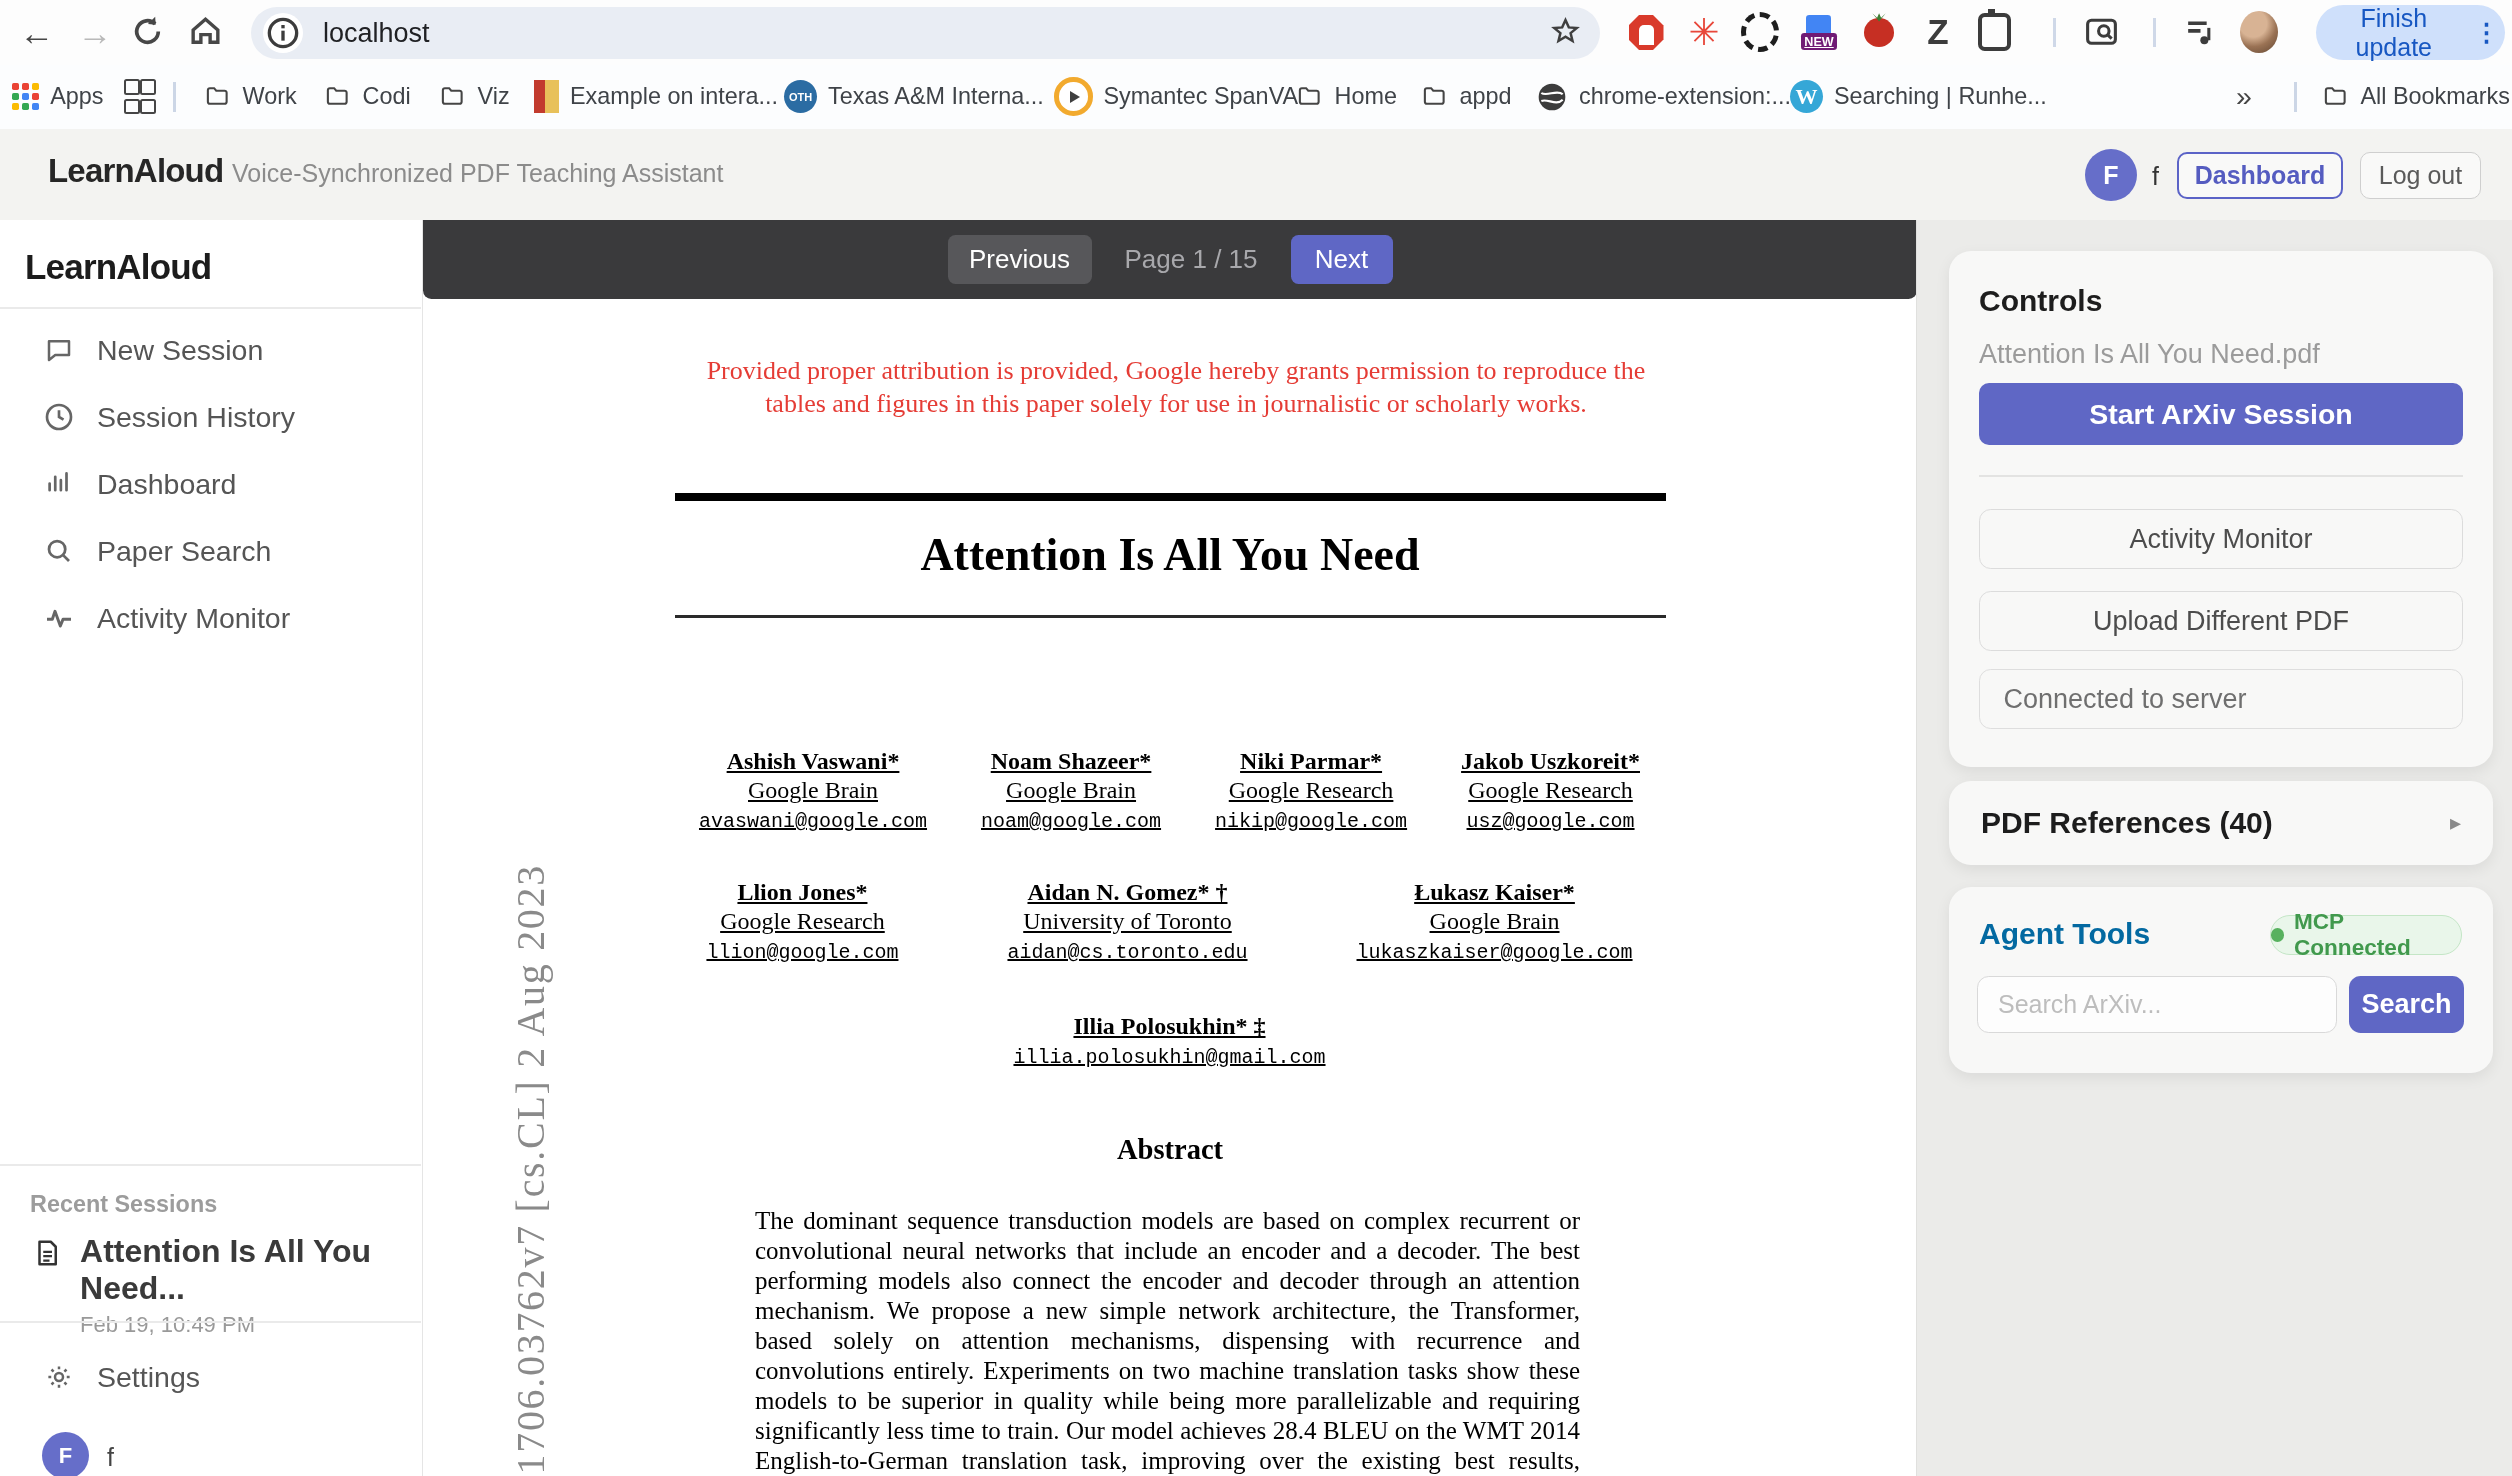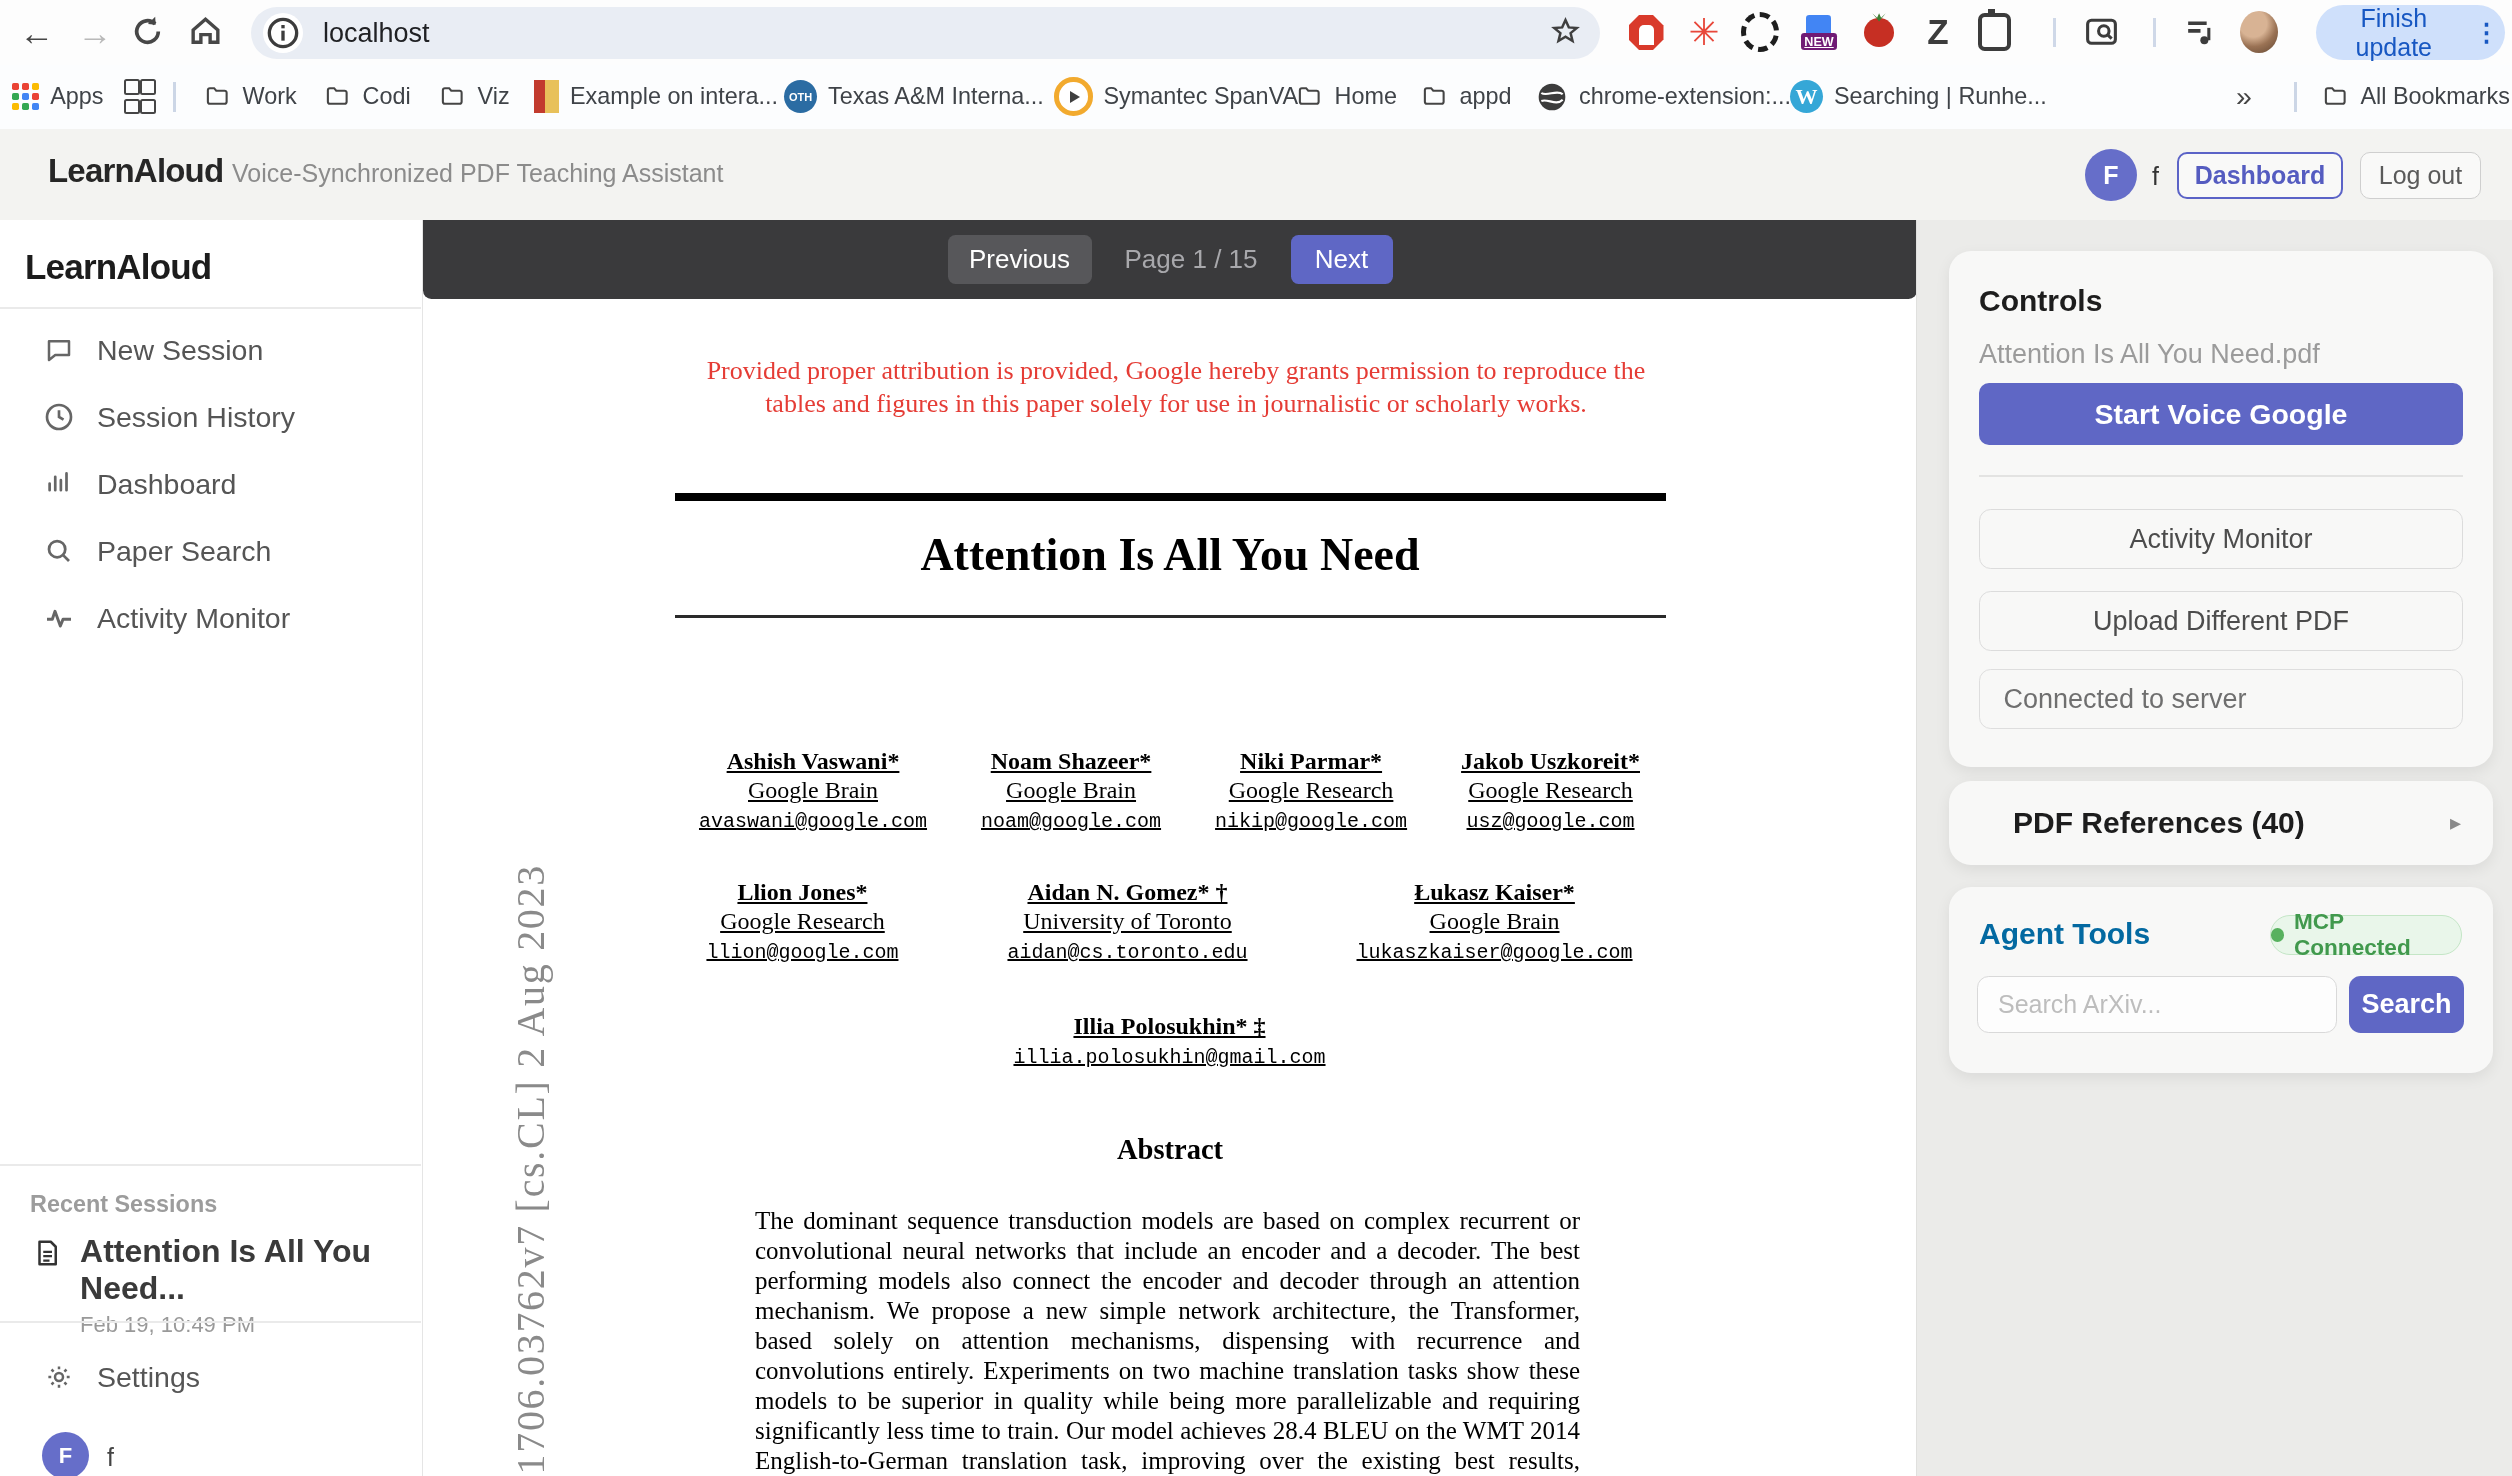--- a/index.html
+++ b/index.html
@@ -122,21 +122,21 @@
   #ctl-file{left:30px;top:88px;font-size:27px;color:#9b9b9b;}
   #btn-start{left:30px;top:132px;width:484px;height:62px;background:#5f67c5;border:none;border-radius:10px;
     color:#fff;font-size:28.5px;font-weight:bold;}
   #ctl-div{left:30px;top:224px;width:484px;height:1.7px;background:#e3e3e2;}
   .ghost-btn{left:30px;width:484px;height:60px;background:#f8f8f7;border:1.7px solid #dcdcdc;border-radius:11.7px;
     color:#4c4c4c;font-size:27px;}
   #status-box{left:30px;top:418px;width:484px;height:60px;border:1.7px solid #dedede;border-radius:11.7px;
     display:flex;align-items:center;padding-left:23.4px;box-sizing:border-box;font-size:27px;color:#6f6f6f;}
   #card-refs{top:561px;height:84px;display:flex;align-items:center;justify-content:space-between;
     padding:0 32px;box-sizing:border-box;}
-  #refs-title{font-size:30px;font-weight:bold;color:#1d1d1d;margin-left:32px;}
+  #refs-title{font-size:30px;font-weight:bold;color:#1d1d1d;}
   #refs-arrow{font-size:22px;color:#8a8a8a;}
   #card-agent{top:667px;height:186px;}
   #agent-head{left:30px;top:30px;font-size:30px;font-weight:bold;color:#0369a1;}
   #mcp-pill{left:321px;top:28px;width:192px;height:40px;background:#e9f6ea;border:1.7px solid #c4e6c6;border-radius:20px;
     display:flex;align-items:center;justify-content:center;gap:10px;box-sizing:border-box;}
   #mcp-dot{width:13.4px;height:13.4px;border-radius:50%;background:#57b15e;}
   #mcp-label{font-size:22.6px;font-weight:bold;color:#41994d;}
   #arxiv-input{left:28px;top:89px;width:360px;height:57px;border:1.7px solid #d9d9d9;border-radius:11.7px;
     background:#fdfdfd;padding-left:20px;box-sizing:border-box;font-size:25px;color:#555;outline:none;}
   #arxiv-input::placeholder{color:#bdbdbd;}
@@ -473,21 +473,21 @@
     <div id="abs-body" class="abs serif">The dominant sequence transduction models are based on complex recurrent or convolutional neural networks that include an encoder and a decoder. The best performing models also connect the encoder and decoder through an attention mechanism. We propose a new simple network architecture, the Transformer, based solely on attention mechanisms, dispensing with recurrence and convolutions entirely. Experiments on two machine translation tasks show these models to be superior in quality while being more parallelizable and requiring significantly less time to train. Our model achieves 28.4 BLEU on the WMT 2014 English-to-German translation task, improving over the existing best results, including ensembles, by over 2 BLEU. On the WMT 2014 English-to-French translation task,</div>
 
     <div id="arxiv-side" class="abs serif">v:1706.03762v7  [cs.CL]  2 Aug 2023</div>
   </div>
 
   <div id="right-panel" class="abs">
 
     <div id="card-controls" class="abs card">
       <div id="ctl-head" class="abs">Controls</div>
       <div id="ctl-file" class="abs">Attention Is All You Need.pdf</div>
-      <button id="btn-start" class="abs">Start Voice Google</button>
+      <button id="btn-start" class="abs">Start ArXiv Session</button>
       <div id="ctl-div" class="abs"></div>
       <button class="abs ghost-btn" style="top:258px;">Activity Monitor</button>
       <button class="abs ghost-btn" style="top:340px;">Upload Different PDF</button>
       <div id="status-box" class="abs">Connected to server</div>
     </div>
 
     <div id="card-refs" class="abs card">
       <span id="refs-title">PDF References (40)</span>
       <span id="refs-arrow">▸</span>
     </div>

